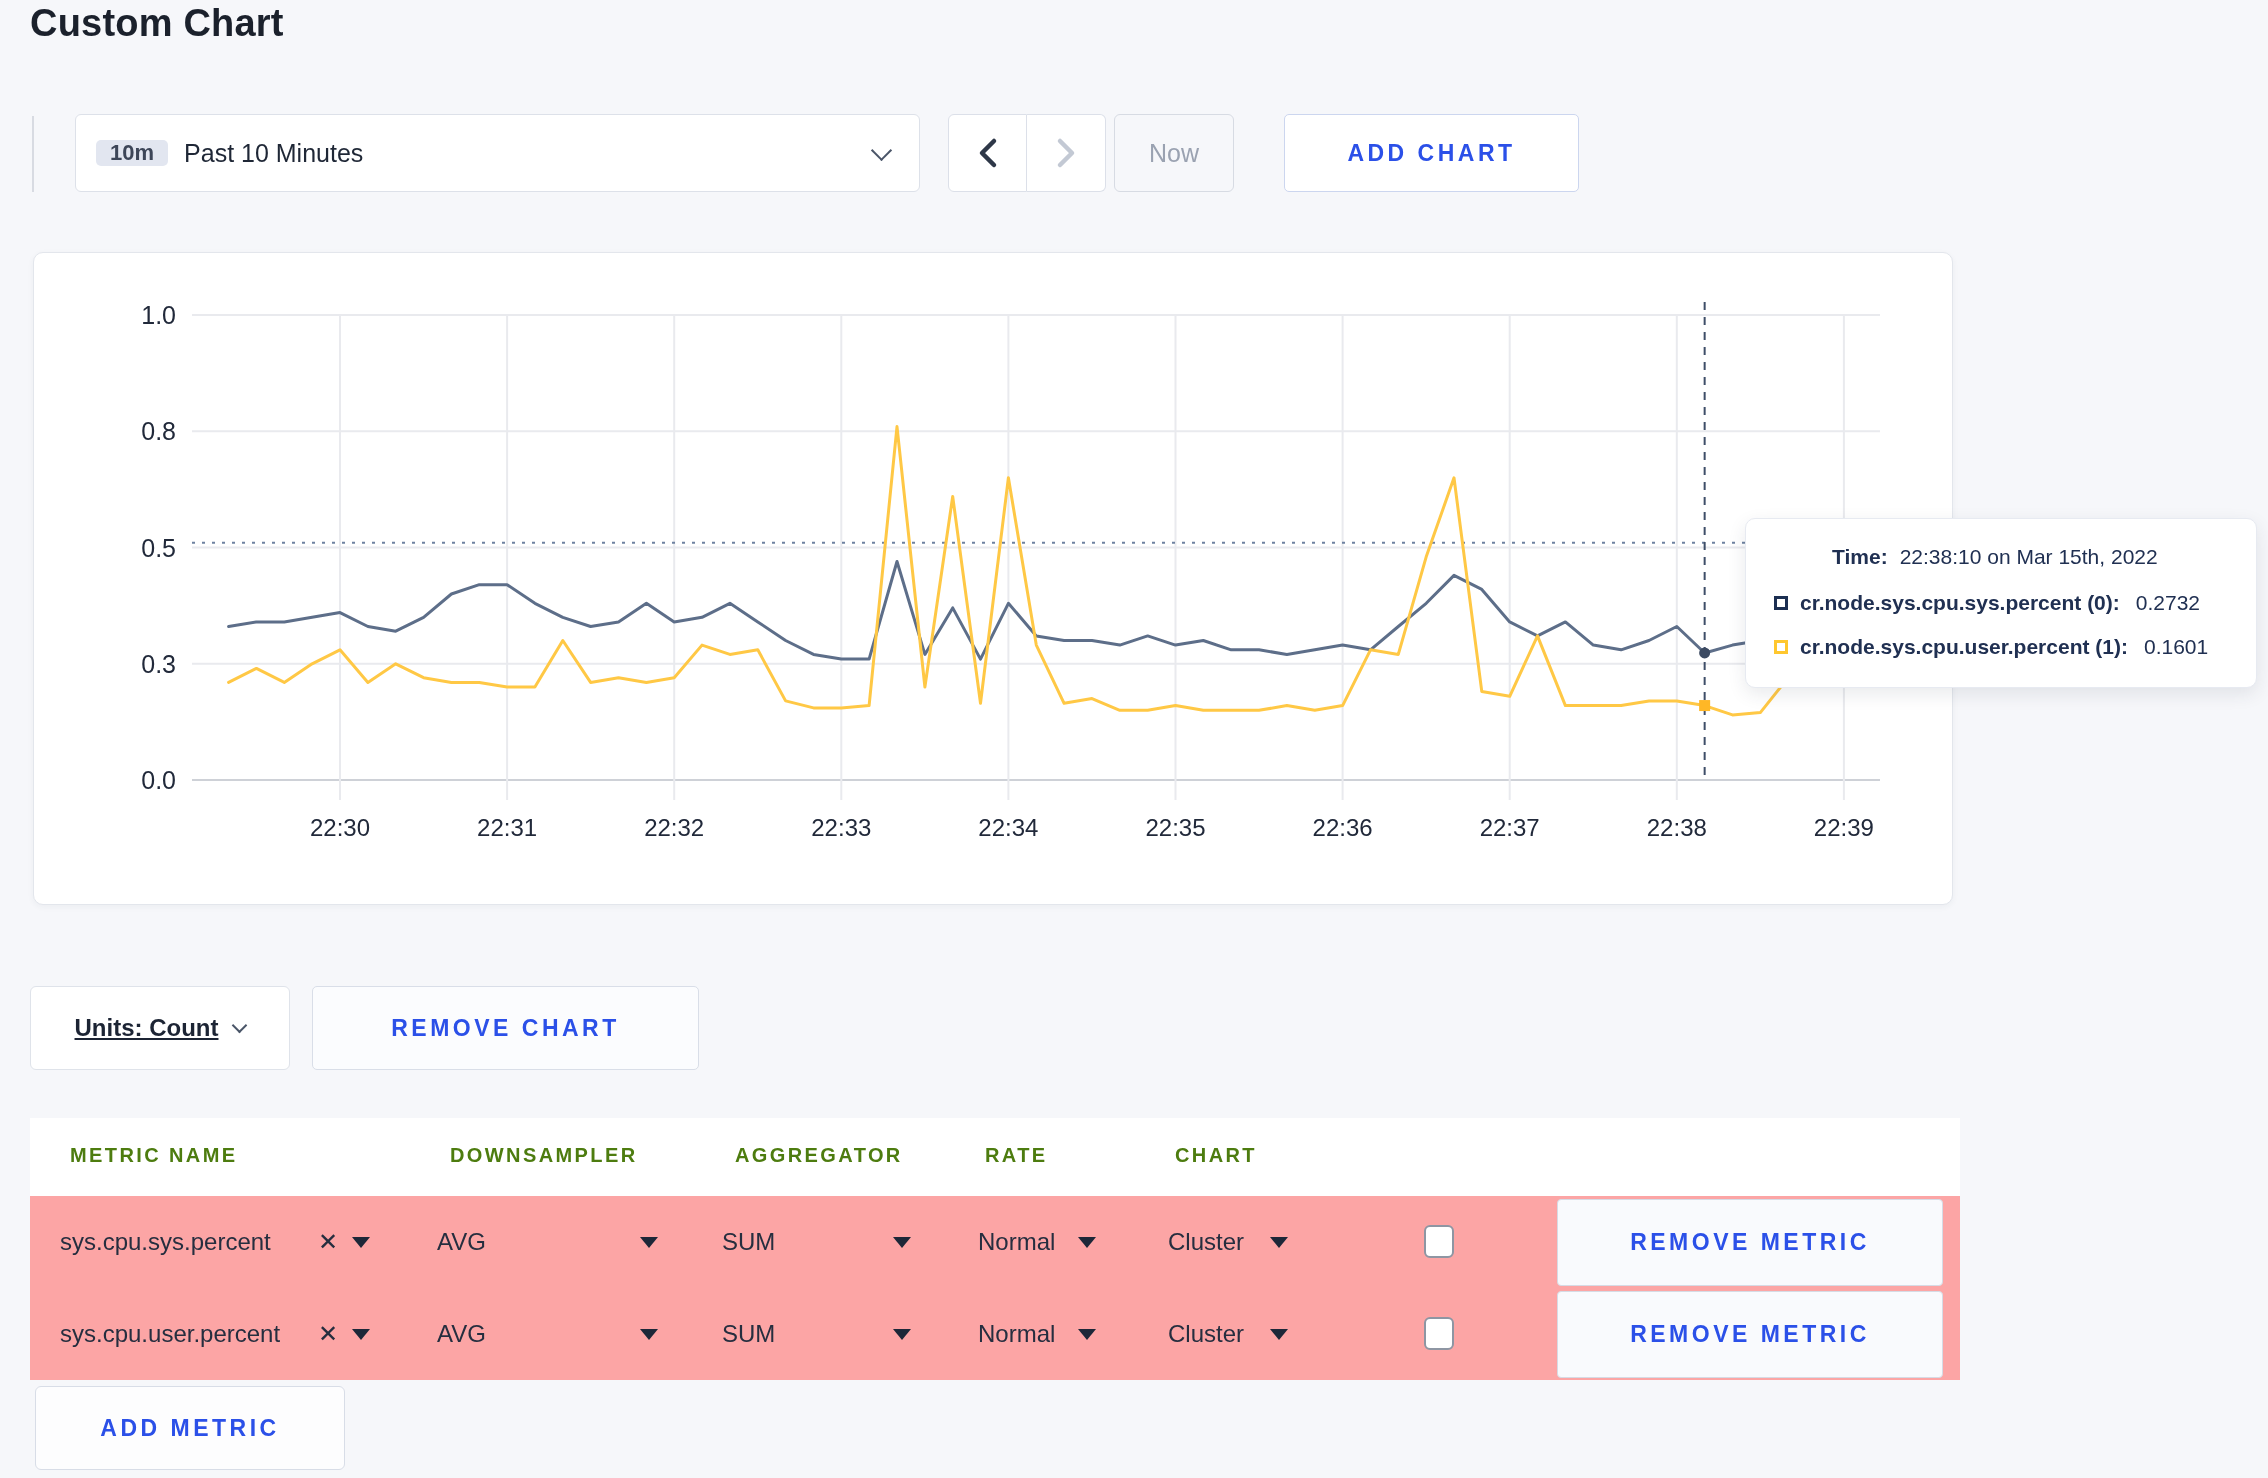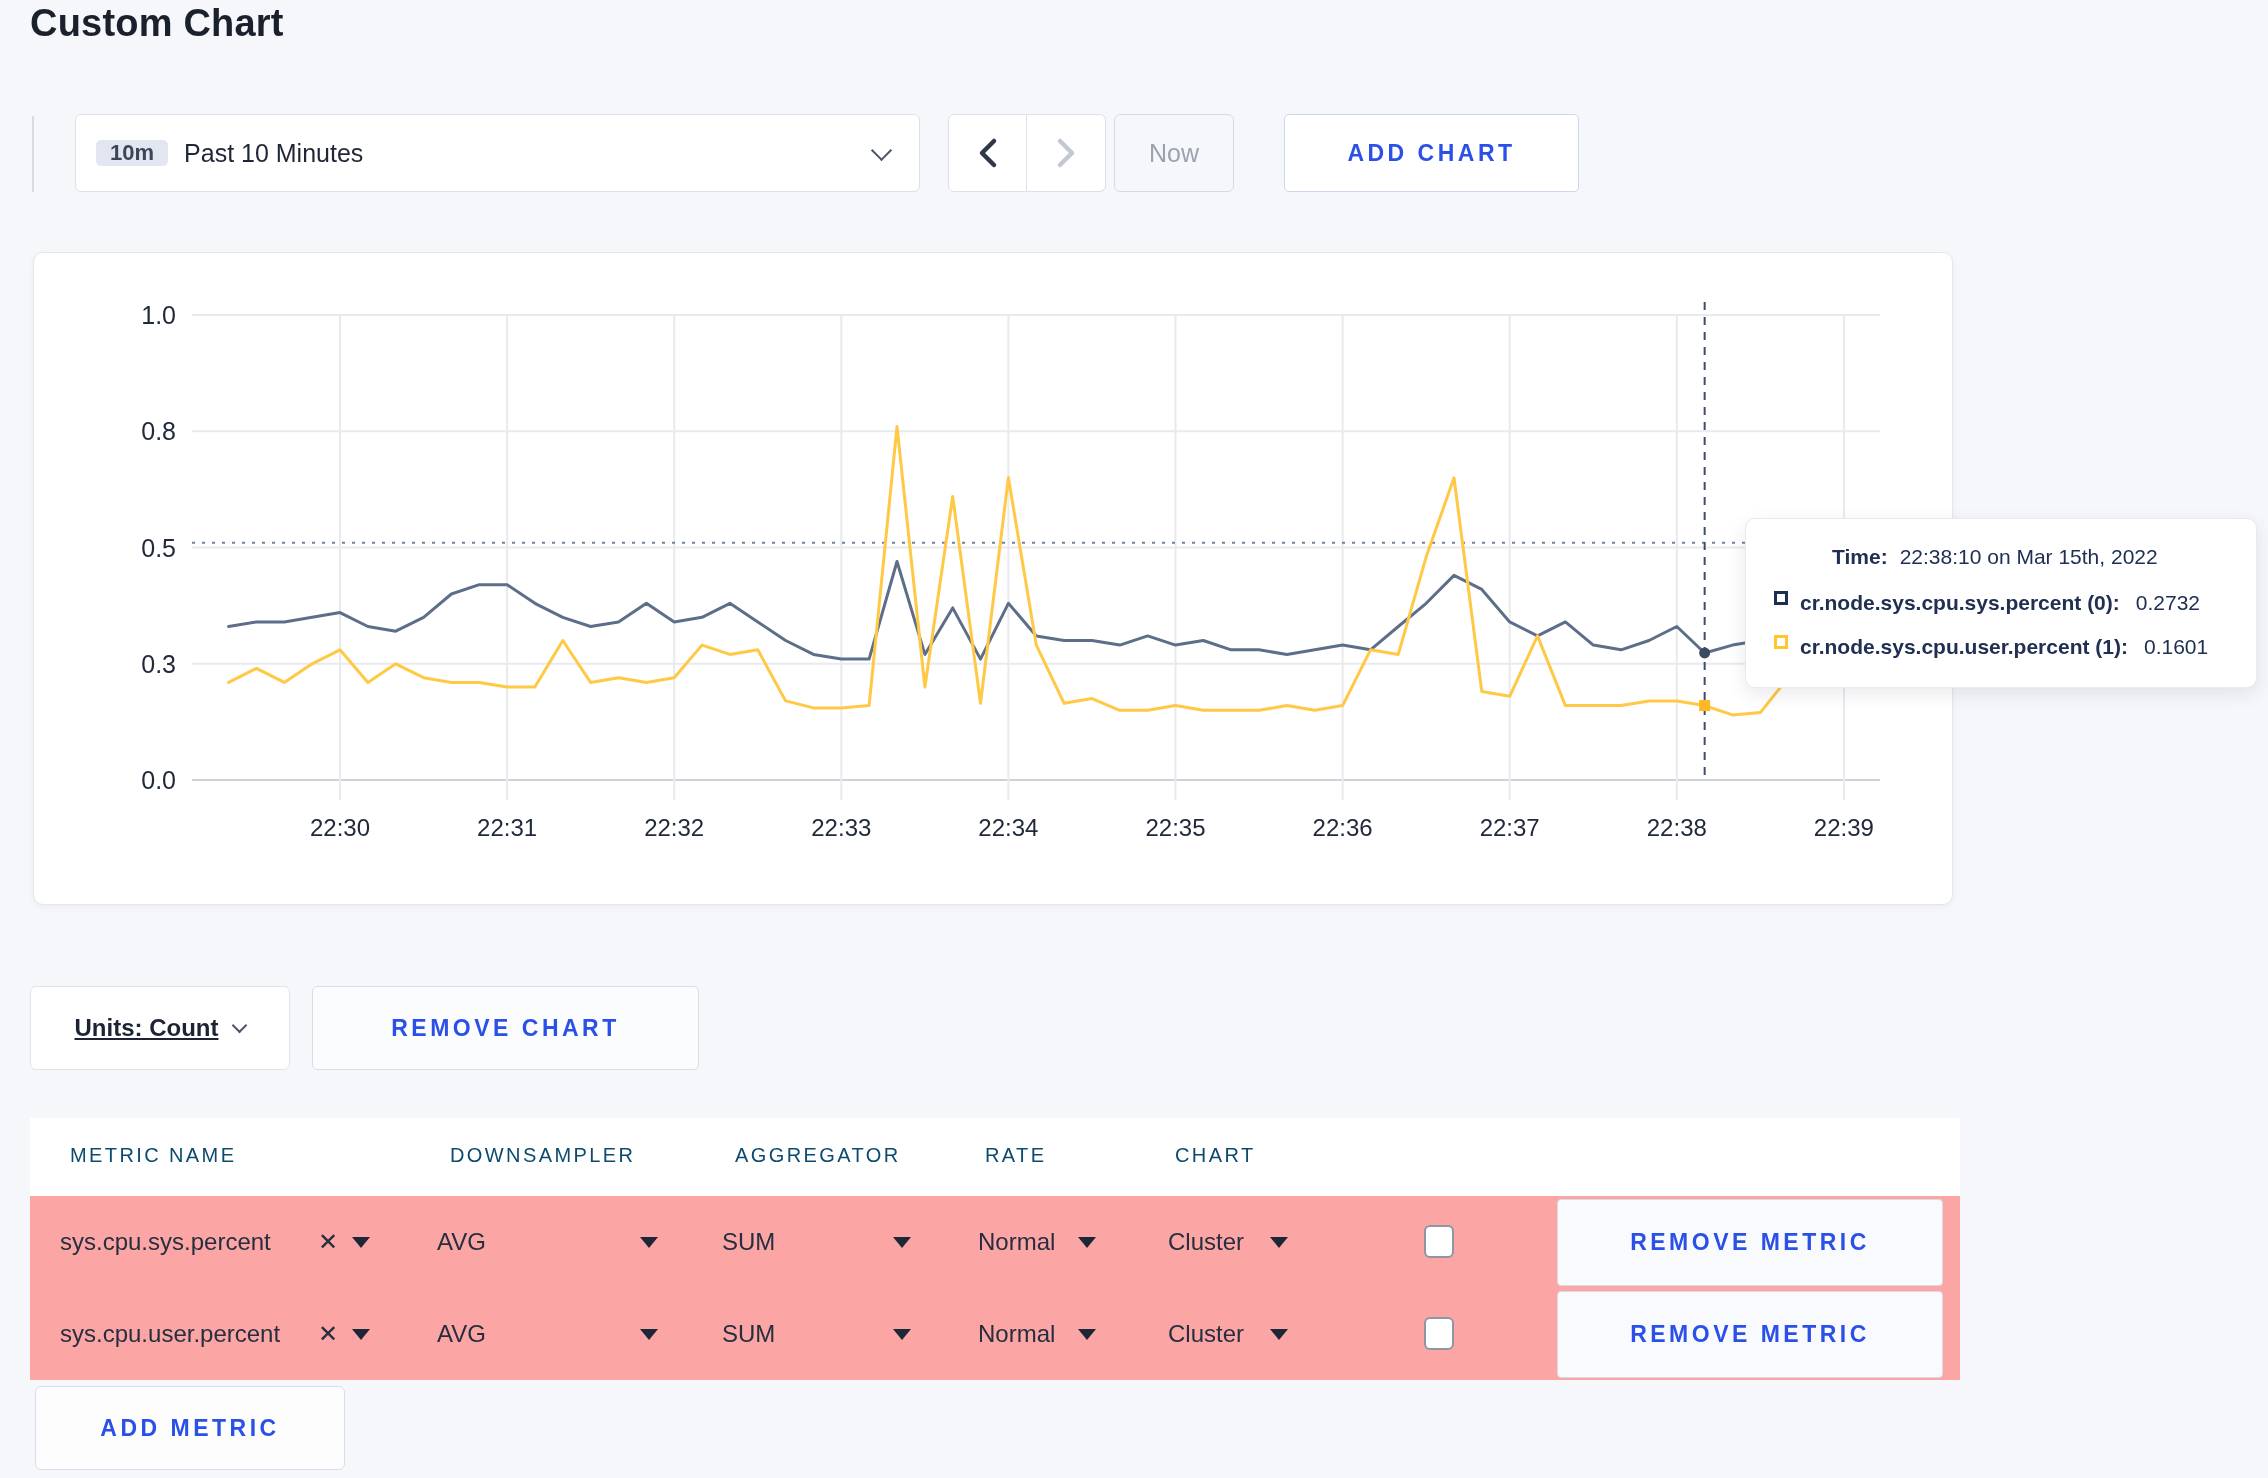--- a/index.html
+++ b/index.html
@@ -31,36 +31,36 @@
   .chart-panel { position:absolute; left:33px; top:252px; width:1920px; height:653px; background:#ffffff;
     border:1px solid #e3e6ec; border-radius:10px; box-shadow:0 2px 6px rgba(40,50,70,.05); }
   #chart { position:absolute; left:33px; top:252px; }
 
   
   .tooltip { position:absolute; left:1745px; top:518px; width:512px; height:170px; background:#ffffff;
     border:1px solid #e7eaf1; border-radius:10px; box-shadow:0 6px 18px rgba(40,50,70,.10);
     padding:26px 28px 0 28px; z-index:20; }
   .tt-time { padding-left:58px; font-size:21px; color:#203052; margin-bottom:22px; }
   .tt-time .tt-k { font-weight:700; margin-right:12px; }
-  .tt-row { display:flex; font-size:21px; color:#203052; margin-bottom:20px; }
+  .tt-row { display:flex; align-items:center; font-size:21px; color:#203052; margin-bottom:20px; }
   .swatch { width:14px; height:14px; border:3px solid #1c2f52; background:#fff; margin-right:12px; flex:0 0 auto; }
   .tt-name { font-weight:700; }
   .tt-val { margin-left:16px; }
 
   
   .units-box { position:absolute; left:30px; top:986px; width:260px; height:84px; background:#ffffff;
     border:1px solid #dfe3ea; border-radius:6px; display:flex; align-items:center; justify-content:center; gap:16px; cursor:pointer; }
   .units-label { font-size:24px; font-weight:700; color:#1c2434;text-decoration:underline; }
   .chev-sm { width:11px; height:11px; border-right:2.5px solid #4a5568; border-bottom:2.5px solid #4a5568; transform:rotate(45deg); margin-top:-6px; }
   .removechart-btn { position:absolute; left:312px; top:986px; width:387px; height:84px; background:#fbfcfe;
     border:1px solid #d9dee8; border-radius:5px; color:#2b50e8; font-size:23px; font-weight:700; letter-spacing:3.5px; font-family:inherit; cursor:pointer; }
 
   
   .tbl-header { position:absolute; left:30px; top:1118px; width:1930px; height:78px; background:#ffffff; }
-  .tbl-header span { position:absolute; top:26px; font-size:20px; font-weight:400; letter-spacing:2.4px; color:#0c4a6e; }
+  .tbl-header span { position:absolute; top:26px; font-size:20px; font-weight:700; letter-spacing:2.4px; color:#4d7c0f; }
   .h0{left:40px;} .h1{left:420px;} .h2{left:705px;} .h3{left:955px;} .h4{left:1145px;} .h5{left:1340px;margin-top:48px;}
 
   .tbl-row { position:absolute; left:30px; width:1930px; height:92px; background:#fca5a5; }
   .row-0 { top:1196px; } .row-1 { top:1288px; }
   .tbl-row .cell { position:absolute; top:0; height:92px; display:flex; align-items:center; font-size:24px; color:#262e3f; }
   .c-metric { left:30px; } .x-clear { left:288px; color:#9ca3b0; font-size:26px; cursor:pointer; }
   .car-metric { left:322px; } .c-ds { left:407px; } .car-ds { left:610px; }
   .c-ag { left:692px; } .car-ag { left:863px; }
   .c-rate { left:948px; } .car-rate { left:1048px; }
   .c-src { left:1138px; } .car-src { left:1240px; }

